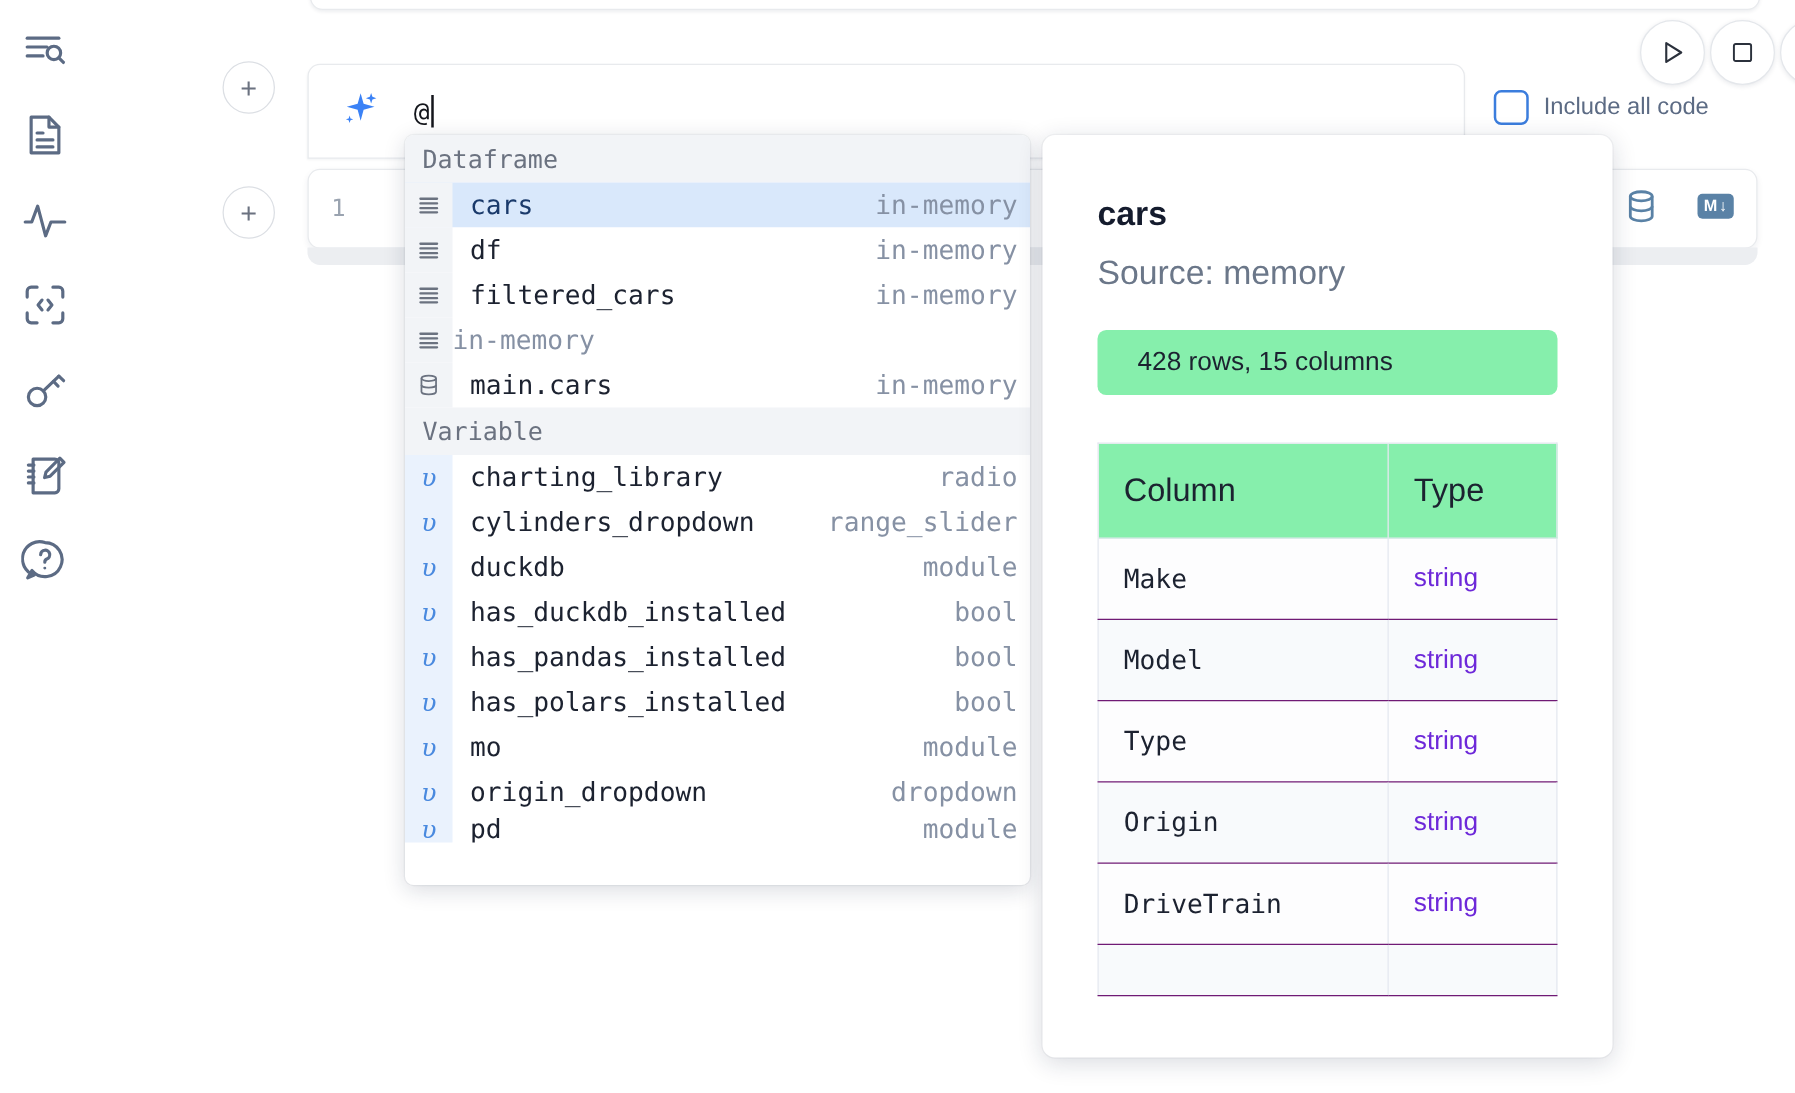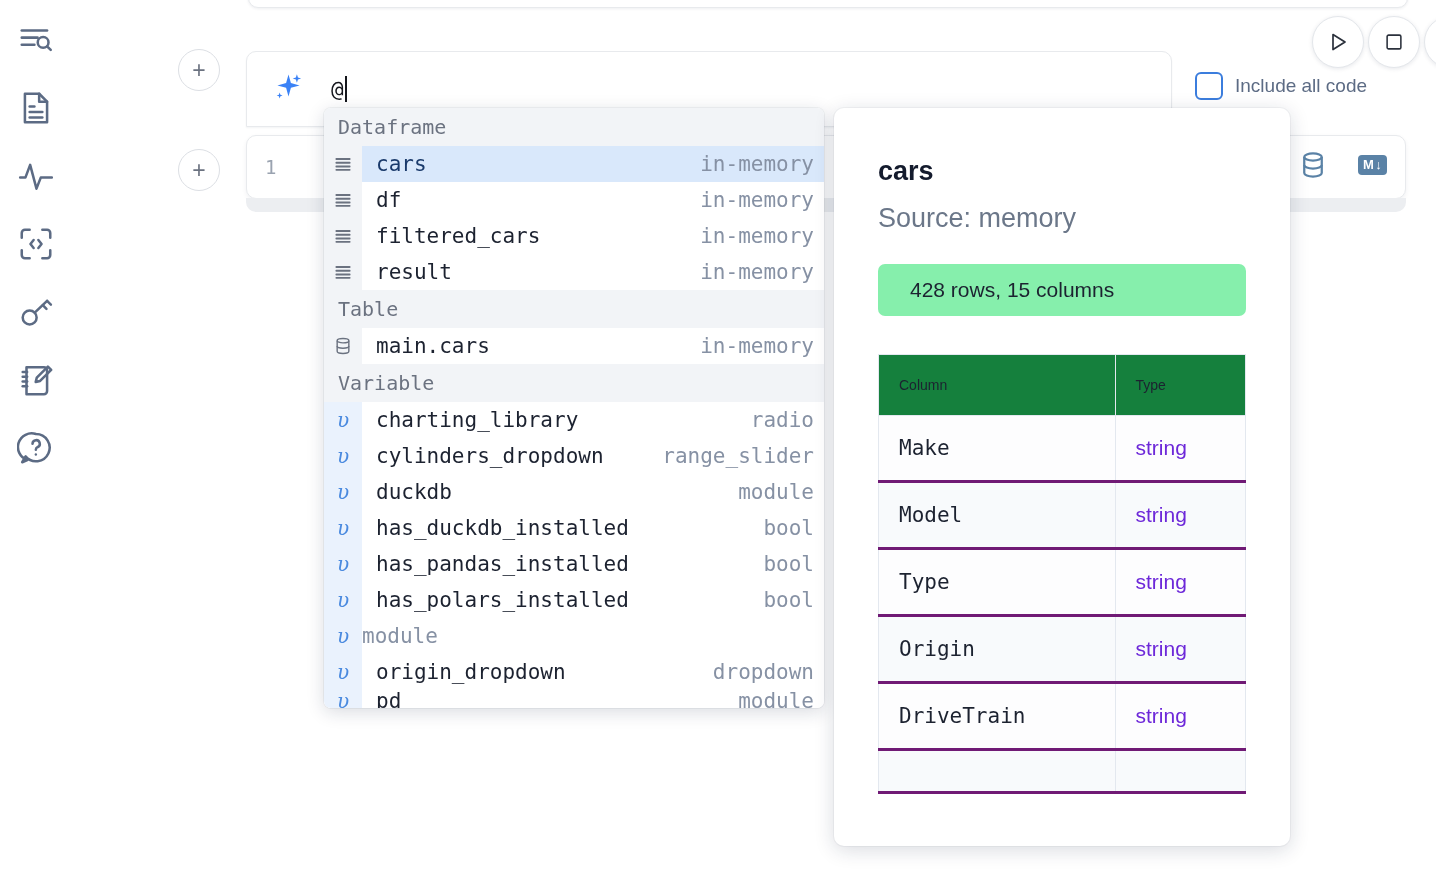--- a/index.html
+++ b/index.html
@@ -164,27 +164,27 @@
   .doc-source { margin-top: 16px; font-size: 27px; color: #6b7789; }
   .doc-pill {
     margin-top: 30px; background: #86efac; border-radius: 7px;
     padding: 14px 32px; font-size: 21px; color: #1c2230;
   }
   .doc-table {
     margin-top: 38px; width: 100%; border-collapse: collapse;
     border: 1px solid #e3e8ef;
   }
   .doc-table th {
-    background: #15803d; text-align: left; font-weight: normal;
-    font-size: 14px; color: #1c2230; padding: 22px 20px;
+    background: #86efac; text-align: left; font-weight: normal;
+    font-size: 26px; color: #1c2230; padding: 22px 20px;
     border-right: 1px solid #e3e8ef; border-bottom: 1px solid #e3e8ef;
   }
   .doc-table th:last-child { border-right: none; }
   .doc-table td {
-    padding: 20px 20px; border-right: 1px solid #e3e8ef; border-bottom: 3px solid #701a75;
+    padding: 20px 20px; border-right: 1px solid #e3e8ef; border-bottom: 1px solid #701a75;
   }
   .doc-table td:last-child { border-right: none; }
   .doc-table tbody tr:nth-child(odd)  { background: #fdfdfe; }
   .doc-table tbody tr:nth-child(even) { background: #f8fafc; }
   .col-name {
     font-family: "DejaVu Sans Mono", "Liberation Mono", monospace;
     font-size: 21px; color: #1c2230;
   }
   .col-type { font-size: 21px; color: #6d28d9; }
 </style>
@@ -342,24 +342,22 @@
       </div>
       <div class="ac-item">
         <span class="ac-ico">
           <svg width="20" height="20" viewBox="0 0 24 24" fill="none" stroke="currentColor" stroke-width="2.2" stroke-linecap="round">
             <line x1="4" y1="6" x2="20" y2="6"></line>
             <line x1="4" y1="10.5" x2="20" y2="10.5"></line>
             <line x1="4" y1="15" x2="20" y2="15"></line>
             <line x1="4" y1="19" x2="20" y2="19"></line>
           </svg>
         </span>
-        <span class="ac-name">result</span>
         <span class="ac-meta">in-memory</span>
       </div>
-      <div class="ac-group">Table</div>
       <div class="ac-item">
         <span class="ac-ico">
           <svg width="20" height="20" viewBox="0 0 24 24" fill="none" stroke="currentColor" stroke-width="1.7">
             <ellipse cx="12" cy="5.6" rx="7" ry="2.6"></ellipse>
             <path d="M5 5.6v12.8c0 1.4 3.1 2.6 7 2.6s7-1.2 7-2.6V5.6"></path>
             <path d="M5 12c0 1.4 3.1 2.6 7 2.6s7-1.2 7-2.6"></path>
           </svg>
         </span>
         <span class="ac-name">main.cars</span>
         <span class="ac-meta">in-memory</span>
@@ -390,20 +388,21 @@
         <span class="ac-name">has_pandas_installed</span>
         <span class="ac-meta">bool</span>
       </div>
       <div class="ac-item var">
         <span class="ac-ico">υ</span>
         <span class="ac-name">has_polars_installed</span>
         <span class="ac-meta">bool</span>
       </div>
       <div class="ac-item var">
         <span class="ac-ico">υ</span>
+        <span class="ac-name">mo</span>
         <span class="ac-meta">module</span>
       </div>
       <div class="ac-item var">
         <span class="ac-ico">υ</span>
         <span class="ac-name">origin_dropdown</span>
         <span class="ac-meta">dropdown</span>
       </div>
       <div class="ac-item var cut">
         <span class="ac-ico">υ</span>
         <span class="ac-name">pd</span>

